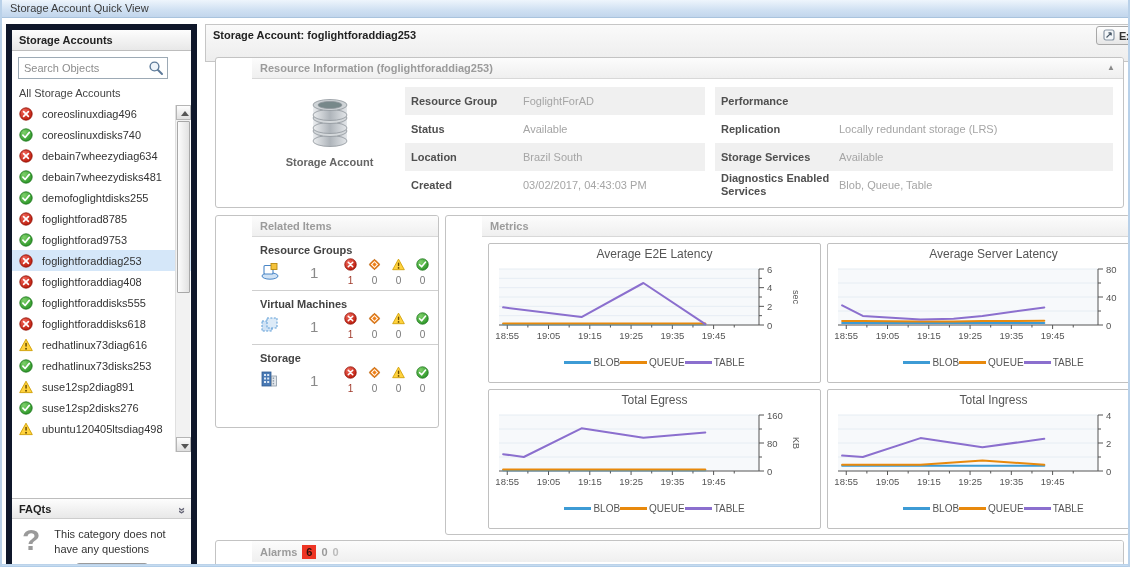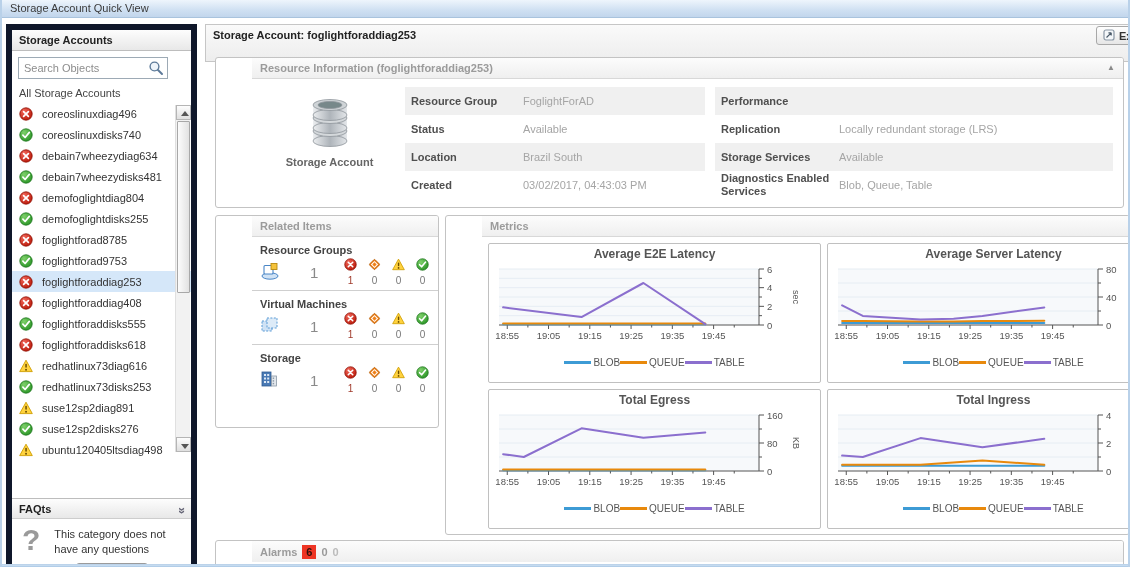--- a/index.html
+++ b/index.html
@@ -81,21 +81,21 @@
   .rel-ico { width:24px; }
   .rel-count { font-size:15px; color:#8a8a8a; margin-left:26px; cursor:pointer; }
   .rel-statuses { display:flex; margin-left:auto; gap:9px; padding-right:2px; }
   .rel-st { display:flex; flex-direction:column; align-items:center; width:15px; }
   .rel-st-n { color:#777; margin-top:2px; font-size:10px; }
   .rel-st-n.hot { color:#a03b2c; }
   
   .p-metrics { top:191px; left:240px; width:685px; height:320px; }
   .charts-grid { display:grid; grid-template-columns:333px 333px; grid-template-rows:140px 140px; gap:6px; padding:6px; }
   .chart-card { position:relative; border:1px solid #c0c0c0; border-radius:2px; background:#fff; overflow:hidden; }
-  .chart-title { text-align:center; font-weight:bold; color:#555; font-size:12px; padding-top:3px; }
+  .chart-title { text-align:center; font-weight:normal; color:#555; font-size:12px; padding-top:3px; }
   .chart-plot { height:98px; }
   .chart-legend { display:flex; justify-content:center; align-items:center; font-size:10px; color:#555; margin-top:-2px; }
   .lg { display:flex; align-items:center; }
   .lg-line { display:inline-block; width:27px; height:3px; margin-right:2px; }
   .chart-opts { position:absolute; top:4px; right:8px; display:none; cursor:pointer; }
   
   .p-alarms { top:516px; left:10px; width:909px; height:30px; }
   .alarm-head { display:flex; align-items:center; gap:5px; height:21px; background:linear-gradient(#fcfcfc,#efefef);
     padding:0 8px; font-weight:bold; color:#9b9b9b; }
   .badge-f { background:#ee3524; color:#30100c; padding:1px 4px; font-weight:bold; cursor:pointer; }
@@ -167,33 +167,20 @@
                 <defs>
                   <radialGradient id="gn" cx="35%" cy="30%" r="80%">
                     <stop offset="0" stop-color="#7ed06a"></stop>
                     <stop offset="1" stop-color="#259122"></stop>
                   </radialGradient>
                 </defs>
                 <circle cx="7" cy="7" r="6.2" fill="url(#gn)" stroke="#1b731a" stroke-width="0.8"></circle>
                 <path d="M3.9 7.2 L6.1 9.5 L10.3 4.4" stroke="#fff" stroke-width="1.7" fill="none" stroke-linecap="round" stroke-linejoin="round"></path>
               </svg></span>
             <span class="acct-name">debain7wheezydisks481</span>
-          </div>
-          <div class="acct-row">
-            <span class="st"><svg width="14" height="14" viewBox="0 0 14 14">
-                <defs>
-                  <radialGradient id="gf" cx="35%" cy="30%" r="80%">
-                    <stop offset="0" stop-color="#f2695c"></stop>
-                    <stop offset="1" stop-color="#b51303"></stop>
-                  </radialGradient>
-                </defs>
-                <circle cx="7" cy="7" r="6.2" fill="url(#gf)" stroke="#8e0f04" stroke-width="0.8"></circle>
-                <path d="M4.6 4.6 L9.4 9.4 M9.4 4.6 L4.6 9.4" stroke="#fff" stroke-width="1.7" stroke-linecap="round"></path>
-              </svg></span>
-            <span class="acct-name">demofoglightdiag804</span>
           </div>
           <div class="acct-row">
             <span class="st"><svg width="14" height="14" viewBox="0 0 14 14">
                 <defs>
                   <radialGradient id="gn" cx="35%" cy="30%" r="80%">
                     <stop offset="0" stop-color="#7ed06a"></stop>
                     <stop offset="1" stop-color="#259122"></stop>
                   </radialGradient>
                 </defs>
                 <circle cx="7" cy="7" r="6.2" fill="url(#gn)" stroke="#1b731a" stroke-width="0.8"></circle>

